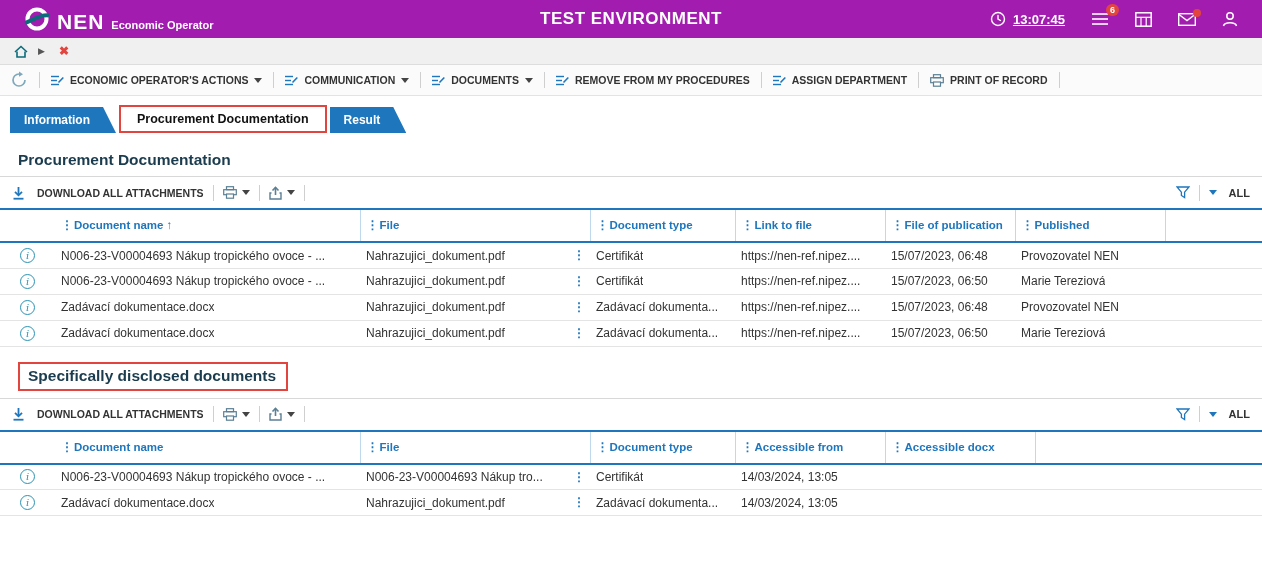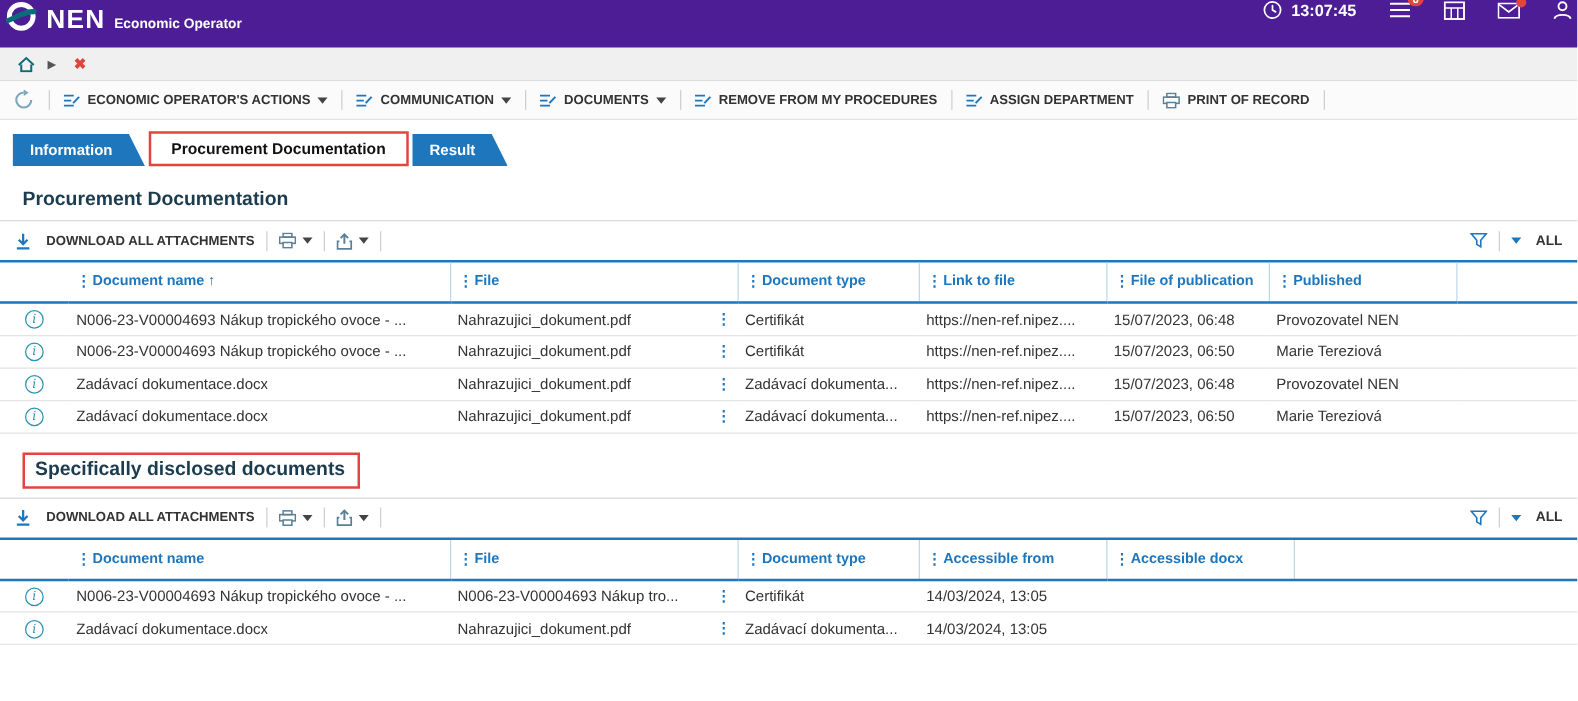--- a/index.html
+++ b/index.html
@@ -1,27 +1,27 @@
 <!DOCTYPE html>
 <html><head>
 <meta charset="utf-8">
 <style>
   * { box-sizing: border-box; margin: 0; padding: 0; }
   html,body { width:1262px; height:561px; overflow:hidden; background:#fff;
     font-family:"Liberation Sans", sans-serif; color:#333; }
 
   
-  .topbar { height:38px; background:#4c1d95; display:flex; align-items:flex-start;
-    padding:0 4px; position:relative; color:#fff; }
+  .topbar { height:38px; background:#a21caf; display:flex; align-items:center;
+    padding:0 24px; position:relative; color:#fff; }
   .brand { display:flex; align-items:flex-end; gap:7px; cursor:pointer; }
   .brand-text { font-size:21px; font-weight:bold; letter-spacing:1px; line-height:20px; }
   .brand-sub { font-size:11px; font-weight:bold; padding-bottom:1px; }
   .env-title { position:absolute; left:0; right:0; text-align:center; font-size:17px;
     font-weight:bold; letter-spacing:.5px; pointer-events:none; }
-  .topbar-right { margin-left:auto; display:flex; align-items:center; gap:26px; z-index:2; }
+  .topbar-right { margin-left:auto; display:flex; align-items:center; gap:26px; z-index:2;text-decoration:underline; }
   .clockwrap { display:flex; align-items:center; gap:7px; font-size:13px; font-weight:bold; }
   .icon-btn { position:relative; cursor:pointer; display:flex; align-items:center; }
   .nbadge { position:absolute; top:-8px; right:-10px; background:#E2453E; color:#fff;
     font-size:9px; font-weight:bold; border-radius:8px; padding:1px 4px; line-height:10px; }
   .rdot { position:absolute; top:-4px; right:-5px; width:8px; height:8px;
     background:#E2453E; border-radius:50%; }
 
   
   .breadcrumb { height:27px; background:#F0F0F0; border-bottom:1px solid #DDD;
     display:flex; align-items:center; padding:0 14px; font-size:12px; gap:10px; }
@@ -86,20 +86,21 @@
   <div class="brand">
     <span class="inline-svg">
       <svg width="26" height="26" viewBox="0 0 26 26">
         <circle cx="13" cy="13" r="9.5" fill="none" stroke="#fff" stroke-width="4"></circle>
         <path d="M1 17 C9 14 17 8 25 9.5" stroke="#0A6C7A" stroke-width="4" fill="none"></path>
       </svg>
     </span>
     <span class="brand-text">NEN</span>
     <span class="brand-sub">Economic Operator</span>
   </div>
+  <div class="env-title">TEST ENVIRONMENT</div>
   <div class="topbar-right">
     <div class="clockwrap">
       <span class="inline-svg">
         <svg width="16" height="16" viewBox="0 0 16 16">
           <circle cx="8" cy="8" r="6.5" fill="none" stroke="#fff" stroke-width="1.4"></circle>
           <path d="M8 4.5 V8 L10.5 9.5" fill="none" stroke="#fff" stroke-width="1.4" stroke-linecap="round"></path>
         </svg>
       </span>
       <span>13:07:45</span>
     </div>

